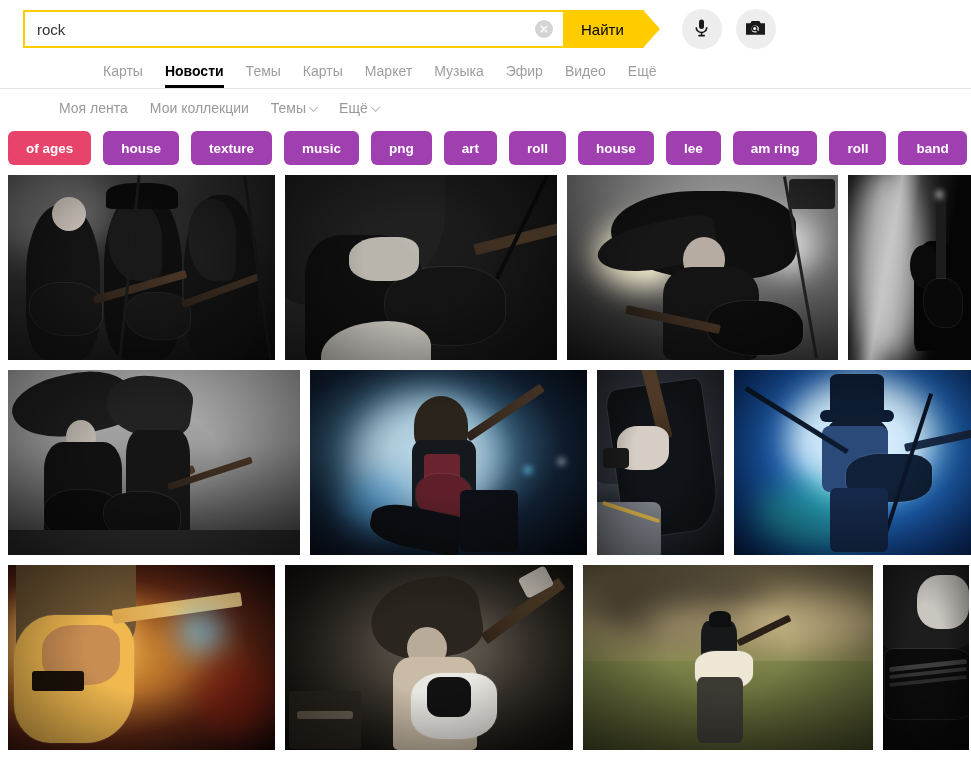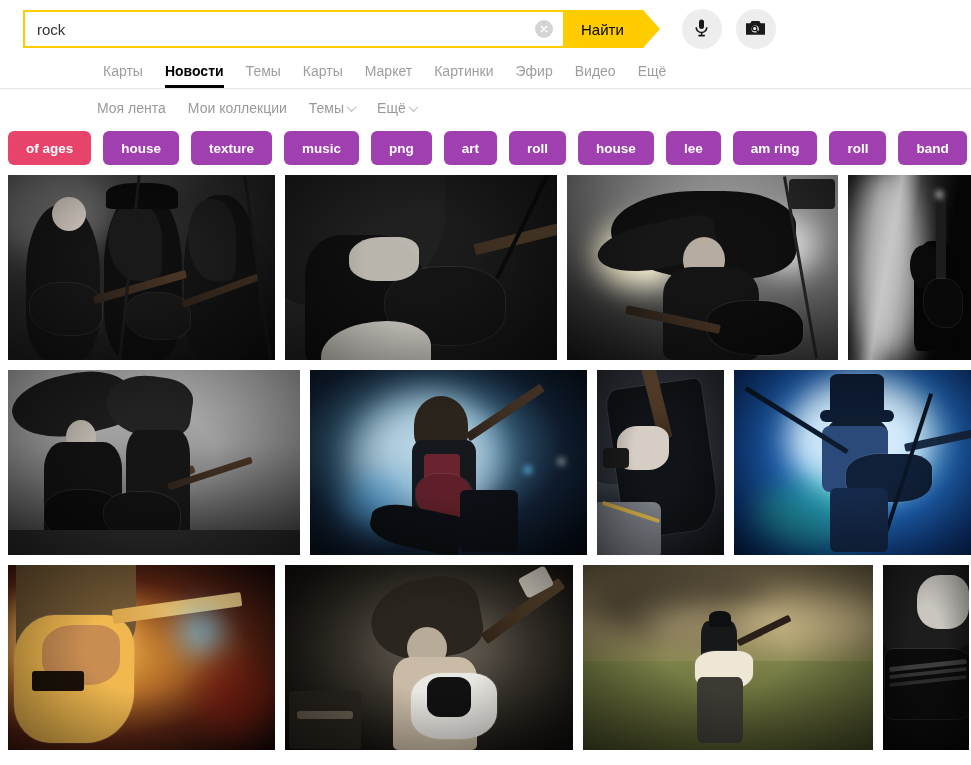--- a/index.html
+++ b/index.html
@@ -138,21 +138,21 @@
   .tabs-divider {
     width: 971px;
     height: 1px;
     background: #e5e5e5;
     margin-top: 0;
   }
 
   .subnav {
     display: flex;
     align-items: center;
-    padding-left: 97px;
+    padding-left: 59px;
     height: 38px;
     gap: 22px;
   }
   .subnav-item {
     font-size: 14px;
     color: #999;
     text-decoration: none;
     cursor: pointer;
     white-space: nowrap;
     display: inline-flex;
@@ -326,21 +326,21 @@
       </span>
     </button>
   </div>
 
   <nav class="tabs">
     <a class="tab" href="#">Карты</a>
     <a class="tab active" href="#">Новости</a>
     <a class="tab" href="#">Темы</a>
     <a class="tab" href="#">Карты</a>
     <a class="tab" href="#">Маркет</a>
-    <a class="tab" href="#">Картинки</a>
+    <a class="tab" href="#">Музыка</a>
     <a class="tab" href="#">Эфир</a>
     <a class="tab" href="#">Видео</a>
     <a class="tab" href="#">Ещё</a>
   </nav>
   <div class="tabs-divider"></div>
 
   <nav class="subnav">
     <a class="subnav-item" href="#">
       <span>Моя лента</span>
     </a>

